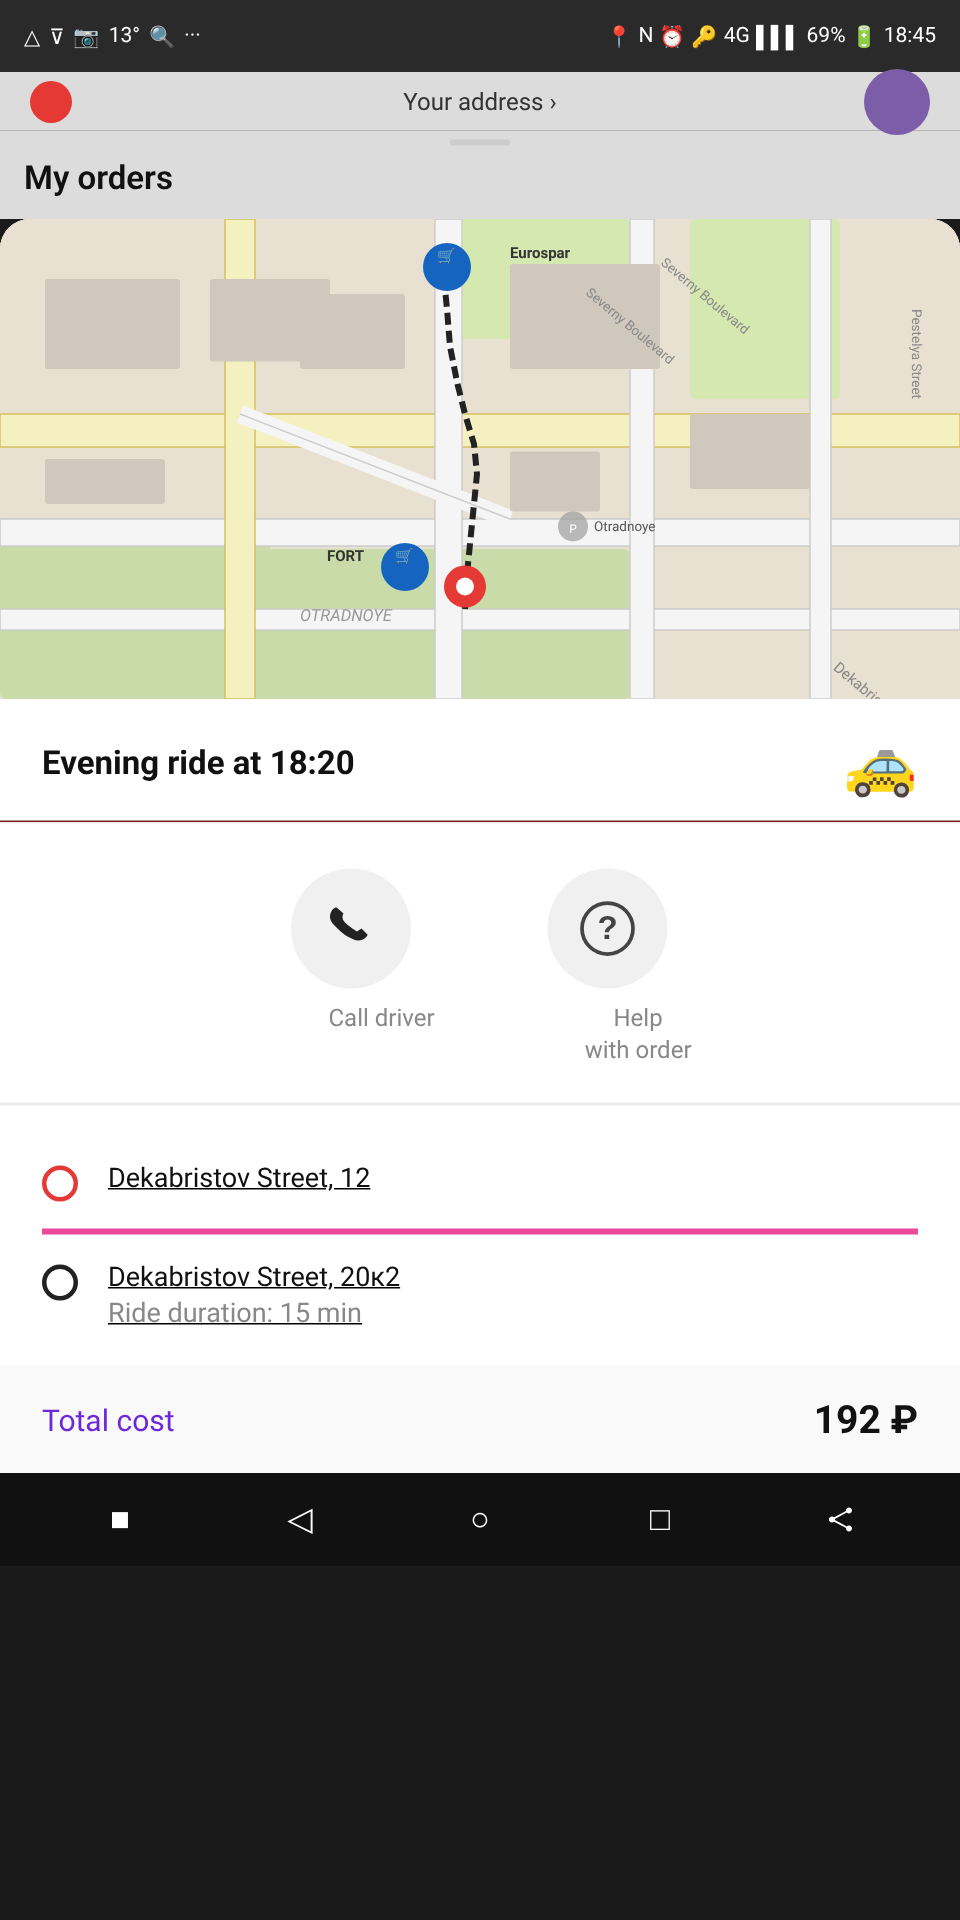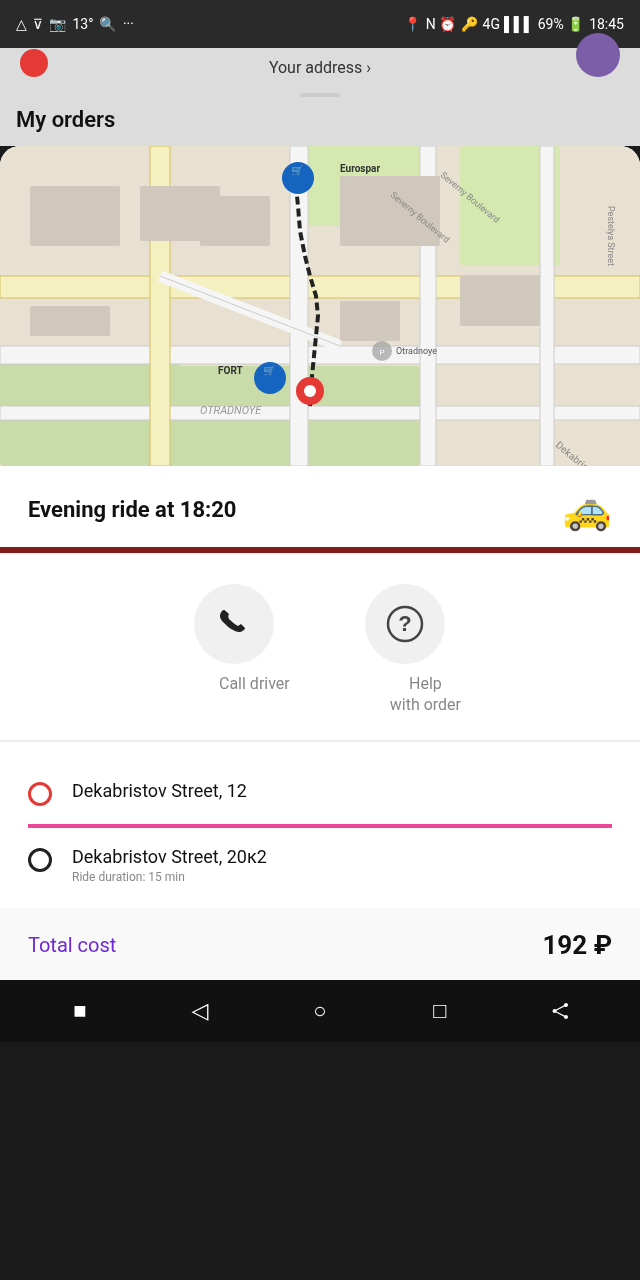--- a/index.html
+++ b/index.html
@@ -35,21 +35,21 @@
       gap: 4px;
       font-size: 14px;
     }
 
     
     .top-bar {
       width: 100%;
       background: rgba(255,255,255,0.85);
       padding: 10px 16px;
       display: flex;
-      align-items: flex-end;
+      align-items: center;
       justify-content: center;
       font-size: 16px;
       color: #333;
       position: relative;
     }
     .top-bar .red-dot {
       width: 28px;
       height: 28px;
       background: #e53935;
       border-radius: 50%;
@@ -109,21 +109,21 @@
       width: 100%;
       height: 100%;
     }
 
     
     .ride-info-row {
       display: flex;
       align-items: center;
       justify-content: space-between;
       padding: 20px 28px 14px;
-      border-bottom: 6px solid #7f1d1d;
+      border-bottom: 1px solid #7f1d1d;
     }
     .ride-title {
       font-size: 22px;
       font-weight: 700;
       color: #111;
     }
     .taxi-emoji {
       font-size: 40px;
     }
 
@@ -169,20 +169,21 @@
 
     
     .route-section {
       padding: 20px 28px 0;
     }
     .route-item {
       display: flex;
       align-items: flex-start;
       gap: 20px;
       padding: 18px 0;
+      text-decoration: underline;
     }
     .route-item + .route-item {
       border-top: 4px solid #ec4899;
     }
     .route-icon-wrap {
       margin-top: 2px;
       flex-shrink: 0;
     }
     .dot-red {
       width: 24px;
@@ -197,21 +198,21 @@
       border-radius: 50%;
       border: 3px solid #222;
       background: #fff;
     }
     .route-text-main {
       font-size: 18px;
       color: #111;
       font-weight: 400;
     }
     .route-text-sub {
-      font-size: 12px;
+      font-size: 18px;
       color: #888;
       margin-top: 3px;
     }
 
     
     .total-row {
       display: flex;
       align-items: center;
       justify-content: space-between;
       padding: 22px 28px 20px;

